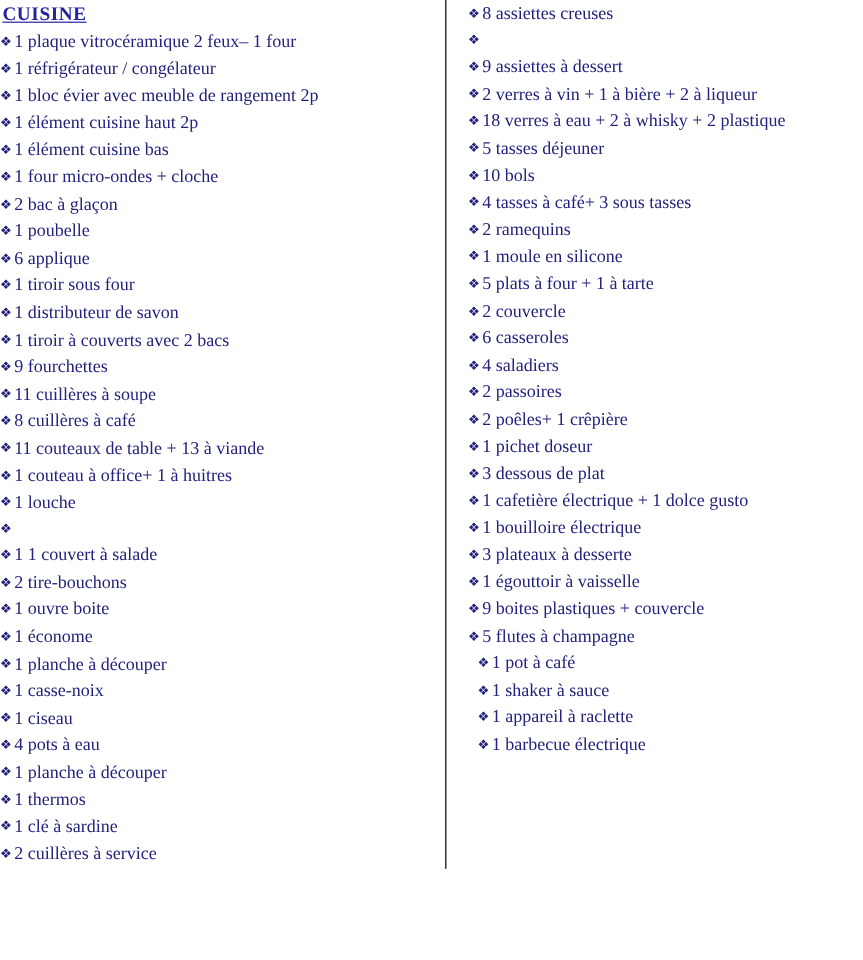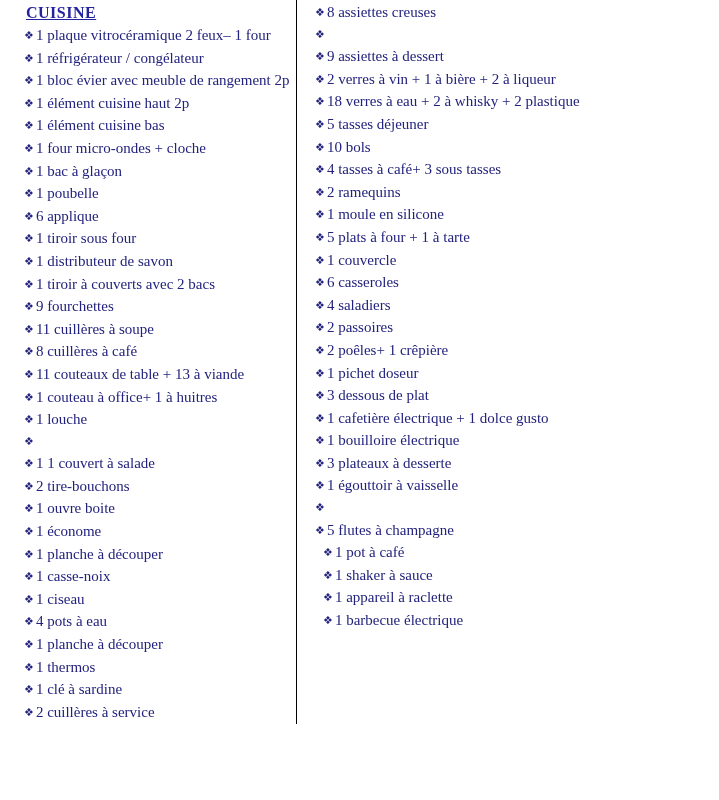--- a/index.html
+++ b/index.html
@@ -26,22 +26,22 @@
     display: flex;
     flex-direction: row;
     align-items: flex-start;
     height: 724px;
     box-sizing: border-box;
   }
   .col {
     box-sizing: border-box;
   }
   .col-left {
-    width: 297px;
-    padding: 2px 6px 0 24px;
+    width: 372px;
+    padding: 2px 6px 0 0;
     border-right: 1px solid #000000;
     height: 724px;
   }
   .col-right {
     width: 347px;
     padding: 2px 6px 0 18px;
     height: 724px;
   }
   .section-title {
     font-family: "Liberation Serif", serif;
@@ -112,21 +112,21 @@
           <li>
             <span class="bullet">❖</span>
             <span class="txt">1 élément cuisine bas</span>
           </li>
           <li>
             <span class="bullet">❖</span>
             <span class="txt">1 four micro-ondes + cloche</span>
           </li>
           <li>
             <span class="bullet">❖</span>
-            <span class="txt">1 bac à glaçon</span>
+            <span class="txt">2 bac à glaçon</span>
           </li>
           <li>
             <span class="bullet">❖</span>
             <span class="txt">1 poubelle</span>
           </li>
           <li>
             <span class="bullet">❖</span>
             <span class="txt">6 applique</span>
           </li>
           <li>
@@ -260,21 +260,21 @@
           <li>
             <span class="bullet">❖</span>
             <span class="txt">1 moule en silicone</span>
           </li>
           <li>
             <span class="bullet">❖</span>
             <span class="txt">5 plats à four  + 1 à tarte</span>
           </li>
           <li>
             <span class="bullet">❖</span>
-            <span class="txt">1 couvercle</span>
+            <span class="txt">2 couvercle</span>
           </li>
           <li>
             <span class="bullet">❖</span>
             <span class="txt">6 casseroles</span>
           </li>
           <li>
             <span class="bullet">❖</span>
             <span class="txt">4 saladiers</span>
           </li>
           <li>
@@ -304,20 +304,21 @@
           <li>
             <span class="bullet">❖</span>
             <span class="txt">3 plateaux à desserte</span>
           </li>
           <li>
             <span class="bullet">❖</span>
             <span class="txt">1 égouttoir à vaisselle</span>
           </li>
           <li>
             <span class="bullet">❖</span>
+            <span class="txt">9 boites plastiques + couvercle</span>
           </li>
           <li>
             <span class="bullet">❖</span>
             <span class="txt">5 flutes à champagne</span>
           </li>
           <li class="indent">
             <span class="bullet">❖</span>
             <span class="txt">1 pot à café</span>
           </li>
           <li class="indent">

